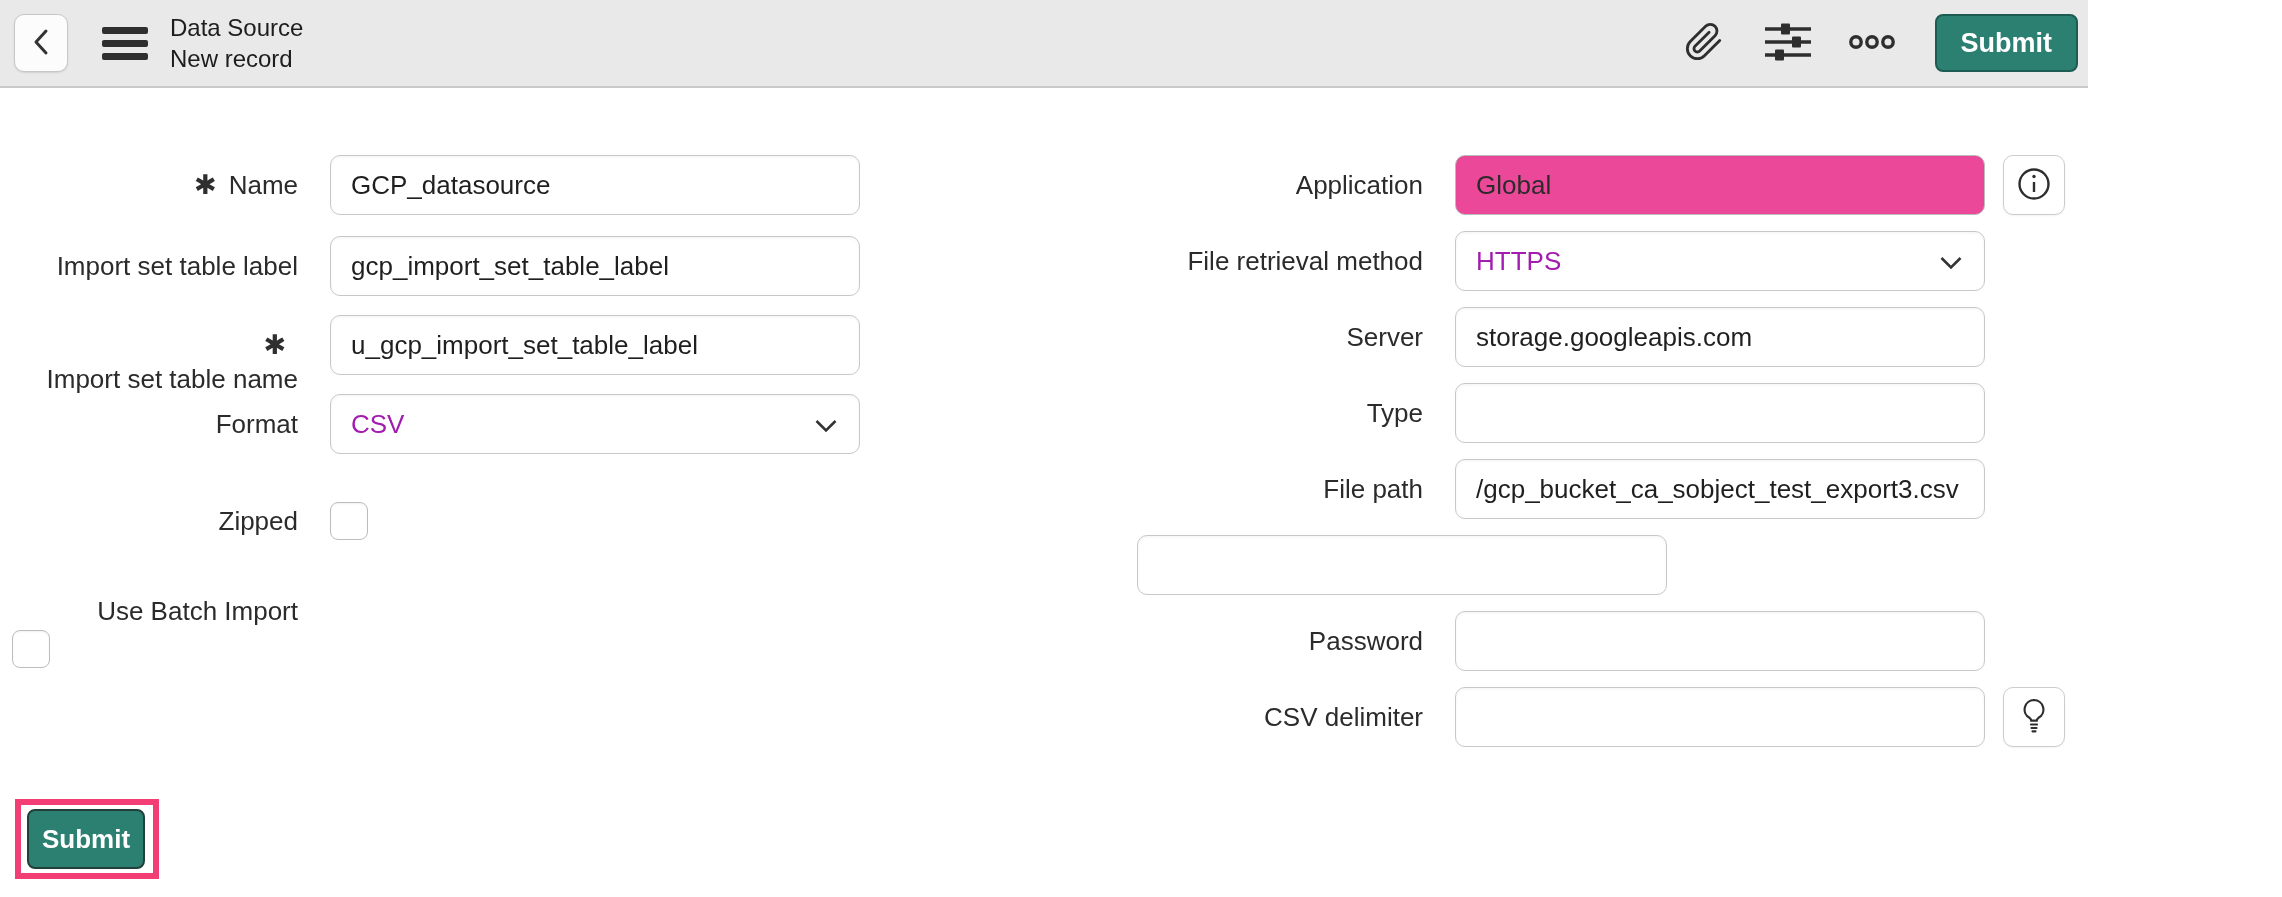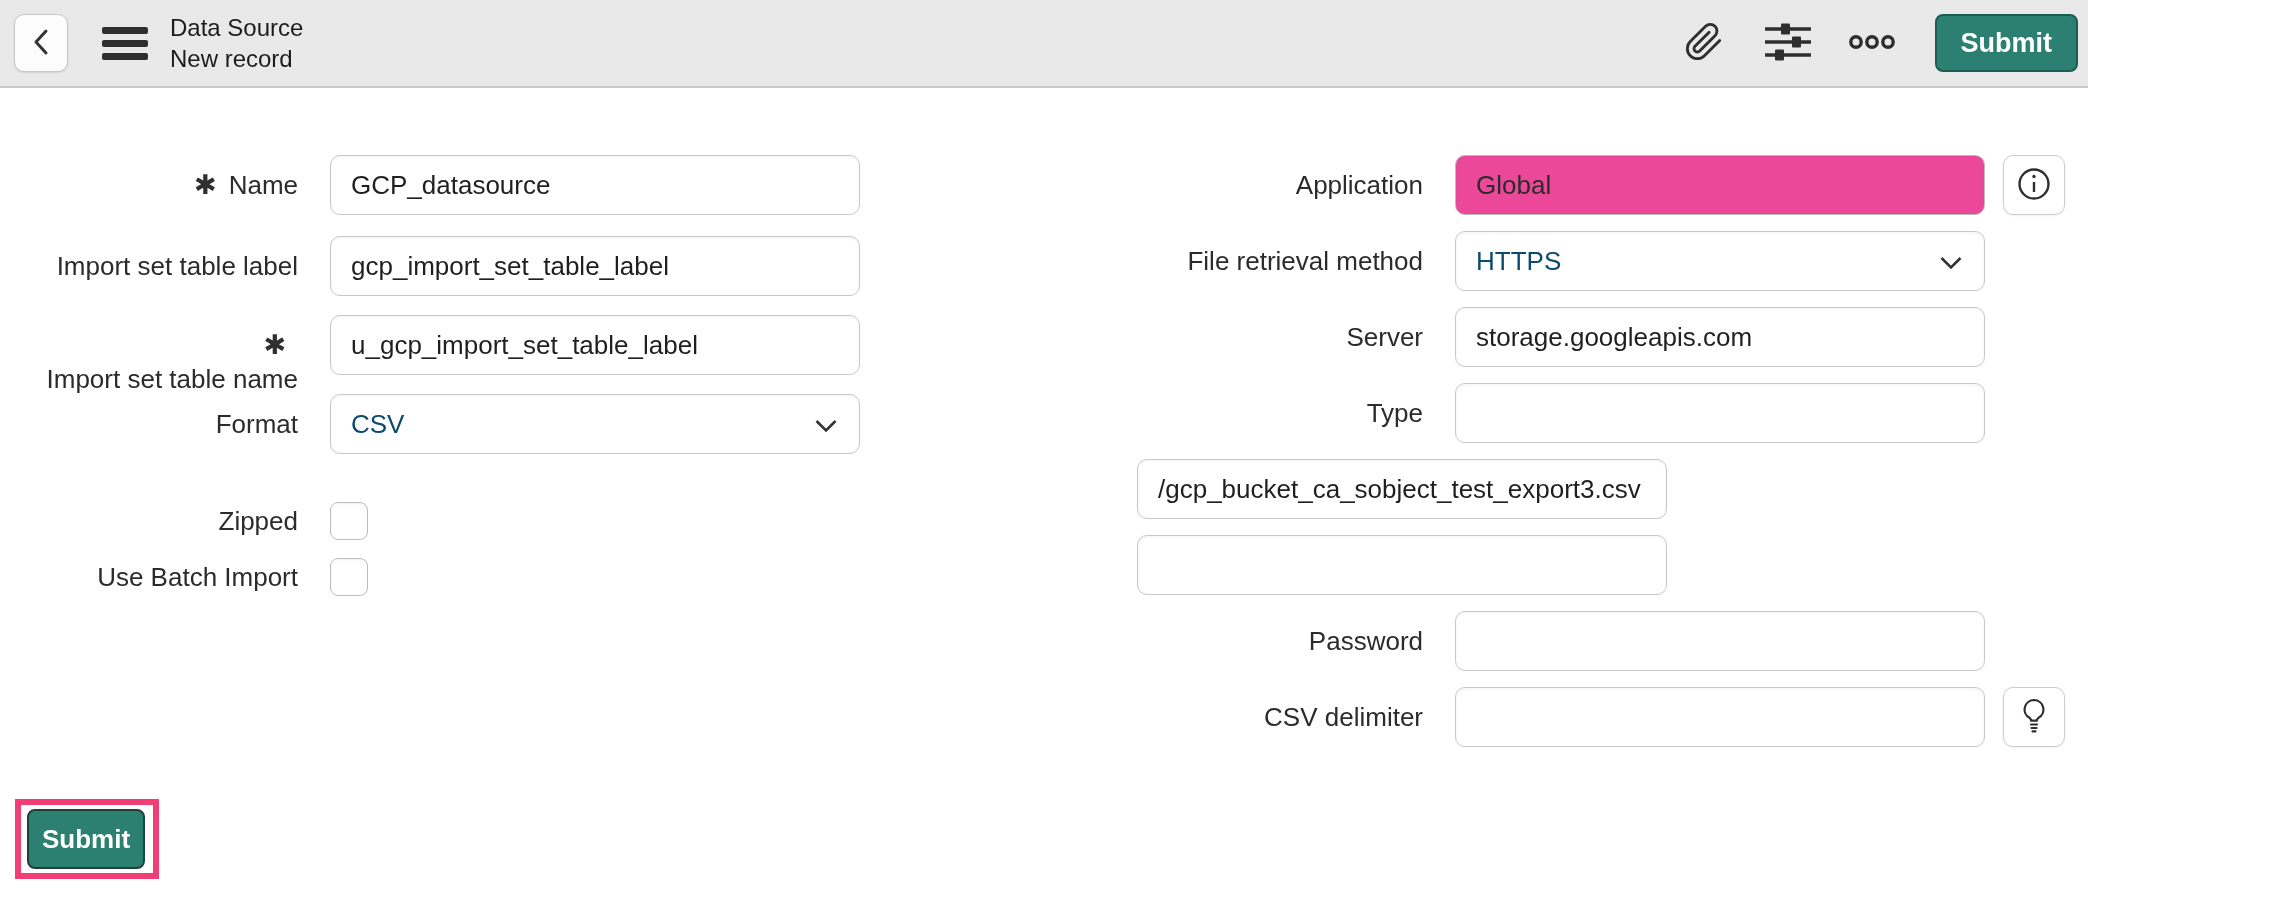--- a/index.html
+++ b/index.html
@@ -41,21 +41,21 @@
   }
   
   .form-col{position:absolute;}
   .col-left{left:12px;top:155px;}
   .col-right{left:1137px;top:155px;}
   .row{display:flex;align-items:flex-start;height:60px;}
   .row.mt21{margin-top:21px;}
   .row.mt19{margin-top:19px;}
   .row.mt46{margin-top:46px;}
   .row.mt48{margin-top:48px;}
-  .row.mt36{margin-top:18px;}
+  .row.mt36{margin-top:52px;flex-direction:column;}
   .row.mt20{margin-top:16px;}
   .row.checkbox-row{height:38px;}
   .flabel{
     width:286px;margin-right:32px;flex:0 0 auto;
     text-align:right;font-size:26px;color:#2b2b2b;
     line-height:34px;padding-top:13px;box-sizing:border-box;
   }
   .checkbox-row .flabel{padding-top:0;line-height:38px;}
   .req{font-size:27px;color:#2f2f2f;margin-right:12px;}
   .wrap-narrow{display:inline-block;max-width:252px;text-align:right;vertical-align:top;}
@@ -65,21 +65,21 @@
     padding:12px 20px;font-size:26px;color:#1f1f1f;
     background:#ffffff;outline:none;
     font-family:"Liberation Sans", sans-serif;
     box-shadow:inset 0 1px 3px rgba(0,0,0,.05);
   }
   .tinput.readonly{background:#ec4899;border-color:#bcbcbc;color:#2b2b2b;}
   .select-box{
     position:relative;width:530px;height:60px;box-sizing:border-box;flex:0 0 auto;
     border:1.5px solid #c8c8c8;border-radius:10px;background:#fff;
     display:flex;align-items:center;padding:0 60px 0 20px;
-    font-size:26px;color:#0c4a6e;cursor:pointer;
+    font-size:26px;color:#a21caf;cursor:pointer;
     box-shadow:inset 0 1px 3px rgba(0,0,0,.05);
   }
   .select-box .chev{position:absolute;right:22px;top:50%;transform:translateY(-50%);}
   .checkbox{
     width:38px;height:38px;box-sizing:border-box;flex:0 0 auto;
     border:1.5px solid #bdbdbd;border-radius:8px;background:#fff;cursor:pointer;
     box-shadow:inset 0 1px 2px rgba(0,0,0,.06);
   }
   .side-btn{
     width:62px;height:60px;margin-left:18px;flex:0 0 auto;box-sizing:border-box;
@@ -231,20 +231,21 @@
       <div class="flabel"><span>Server</span></div>
       <input class="tinput" type="text" value="storage.googleapis.com" style="">
     </div>
 
     <div class="row mt20">
       <div class="flabel"><span>Type</span></div>
       <input class="tinput" type="text" value="" style="">
     </div>
 
     <div class="row mt20">
+      <div class="flabel"><span>File path</span></div>
       <input class="tinput" type="text" value="/gcp_bucket_ca_sobject_test_export3.csv" style="">
     </div>
 
     <div class="row mt20">
       <input class="tinput" type="text" value="" style="">
     </div>
 
     <div class="row mt20">
       <div class="flabel"><span>Password</span></div>
       <input class="tinput" type="text" value="" style="">

